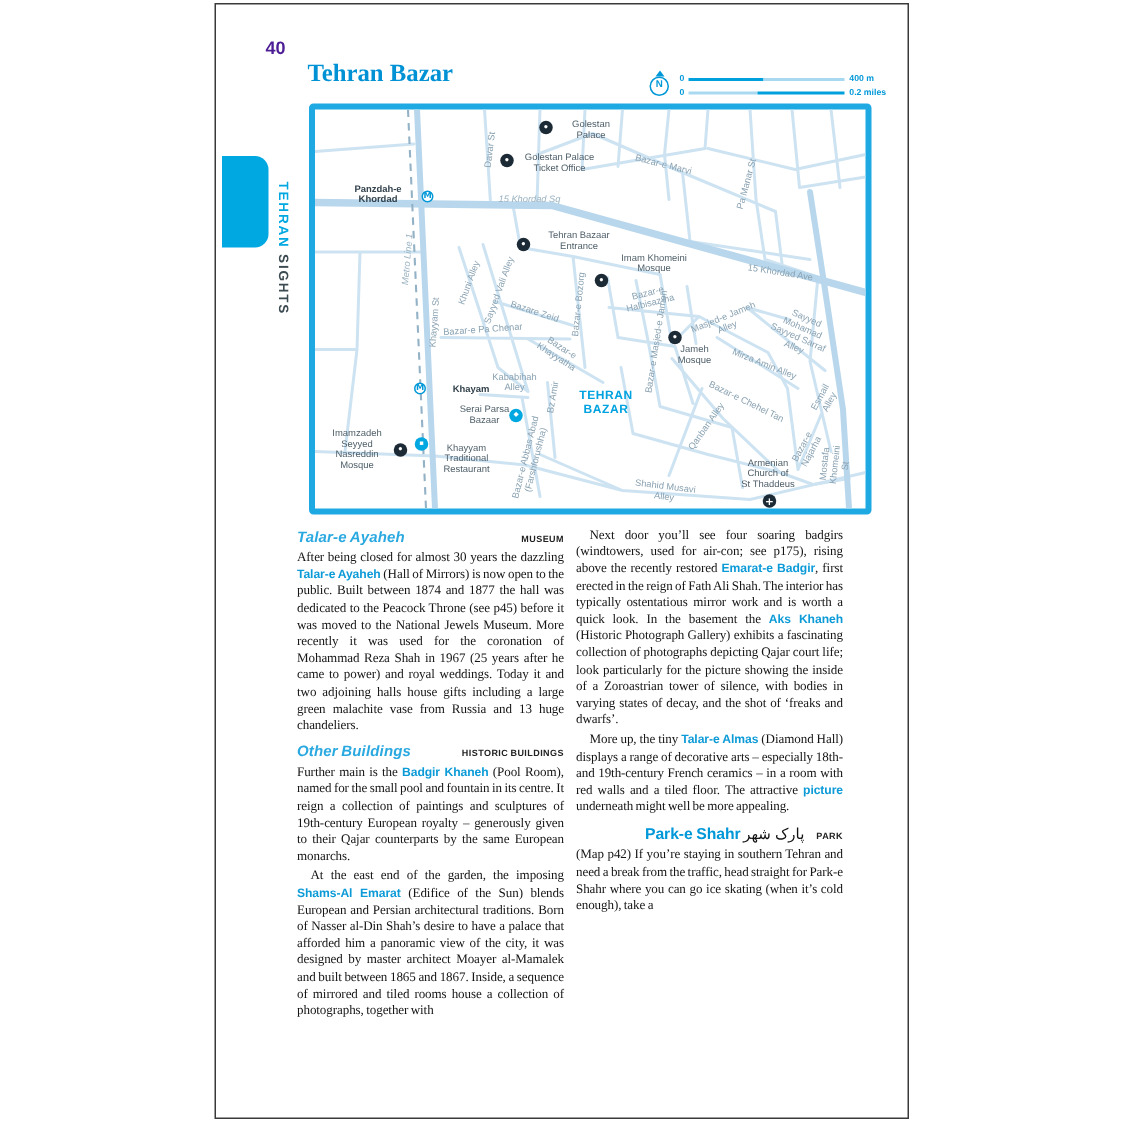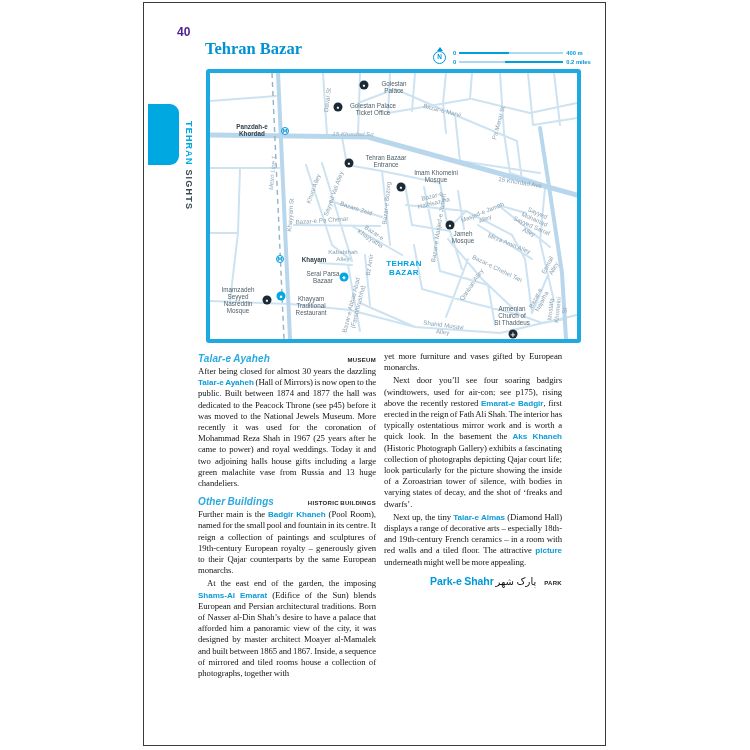--- a/index.html
+++ b/index.html
@@ -225,23 +225,23 @@
       </div>
       <p><span>After being closed for almost 30 years the dazzling </span><span class="seg-bb">Talar-e Ayaheh</span><span> (Hall of Mirrors) is now open to the public. Built between 1874 and 1877 the hall was dedicated to the Peacock Throne (see p45) before it was moved to the National Jewels Museum. More recently it was used for the coronation of Mohammad Reza Shah in 1967 (25 years after he came to power) and royal weddings. Today it and two adjoining halls house gifts including a large green malachite vase from Russia and 13 huge chandeliers.</span></p>
       <div class="sub-head">
         <span class="sub-title">Other Buildings</span>
         <span class="sub-cat">HISTORIC BUILDINGS</span>
       </div>
       <p><span>Further main is the </span><span class="seg-bb">Badgir Khaneh</span><span> (Pool Room), named for the small pool and fountain in its centre. It reign a collection of paintings and sculptures of 19th-century European royalty – generously given to their Qajar counterparts by the same European monarchs.</span></p>
       <p class="ind"><span>At the east end of the garden, the imposing </span><span class="seg-bb">Shams-Al Emarat</span><span> (Edifice of the Sun) blends European and Persian architectural traditions. Born of Nasser al-Din Shah’s desire to have a palace that afforded him a panoramic view of the city, it was designed by master architect Moayer al-Mamalek and built between 1865 and 1867. Inside, a sequence of mirrored and tiled rooms house a collection of photographs, together with</span></p>
     </div>
   <div class="col col-right" id="col-right">
-      <p><span>yet more furniture and vases gifted by European monarchs.</span></p>
       <p class="ind"><span>Next door you’ll see four soaring </span><span class="seg-i">badgirs</span><span> (windtowers, used for air-con; see p175), rising above the recently restored </span><span class="seg-bb">Emarat-e Badgir</span><span>, first erected in the reign of Fath Ali Shah. The interior has typically ostentatious mirror work and is worth a quick look. In the basement the </span><span class="seg-bb">Aks Khaneh</span><span> (Historic Photograph Gallery) exhibits a fascinating collection of photographs depicting Qajar court life; look particularly for the picture showing the inside of a Zoroastrian tower of silence, with bodies in varying states of decay, and the shot of ‘freaks and dwarfs’.</span></p>
-      <p class="ind"><span>Next up, the tiny </span><span class="seg-bb">Talar-e Almas</span><span> (Diamond Hall) displays a range of decorative arts – especially 18th- and 19th-century French ceramics – in a room with red walls and a tiled floor. The attractive </span><span class="seg-bb">picture</span><span> underneath might well be more appealing.</span></p>
+      <p class="ind"><span>More up, the tiny </span><span class="seg-bb">Talar-e Almas</span><span> (Diamond Hall) displays a range of decorative arts – especially 18th- and 19th-century French ceramics – in a room with red walls and a tiled floor. The attractive </span><span class="seg-bb">picture</span><span> underneath might well be more appealing.</span></p>
       <div class="poi-head">
         <span class="poi-title">Park-e Shahr</span>
         <span class="poi-farsi">پارک شهر</span>
         <span class="poi-cat">PARK</span>
       </div>
+      <p><span>(Map p42) If you’re staying in southern Tehran and need a break from the traffic, head straight for Park-e Shahr where you can go ice skating (when it’s cold enough), take a</span></p>
     </div>
 
 </div>
 
 </body></html>

